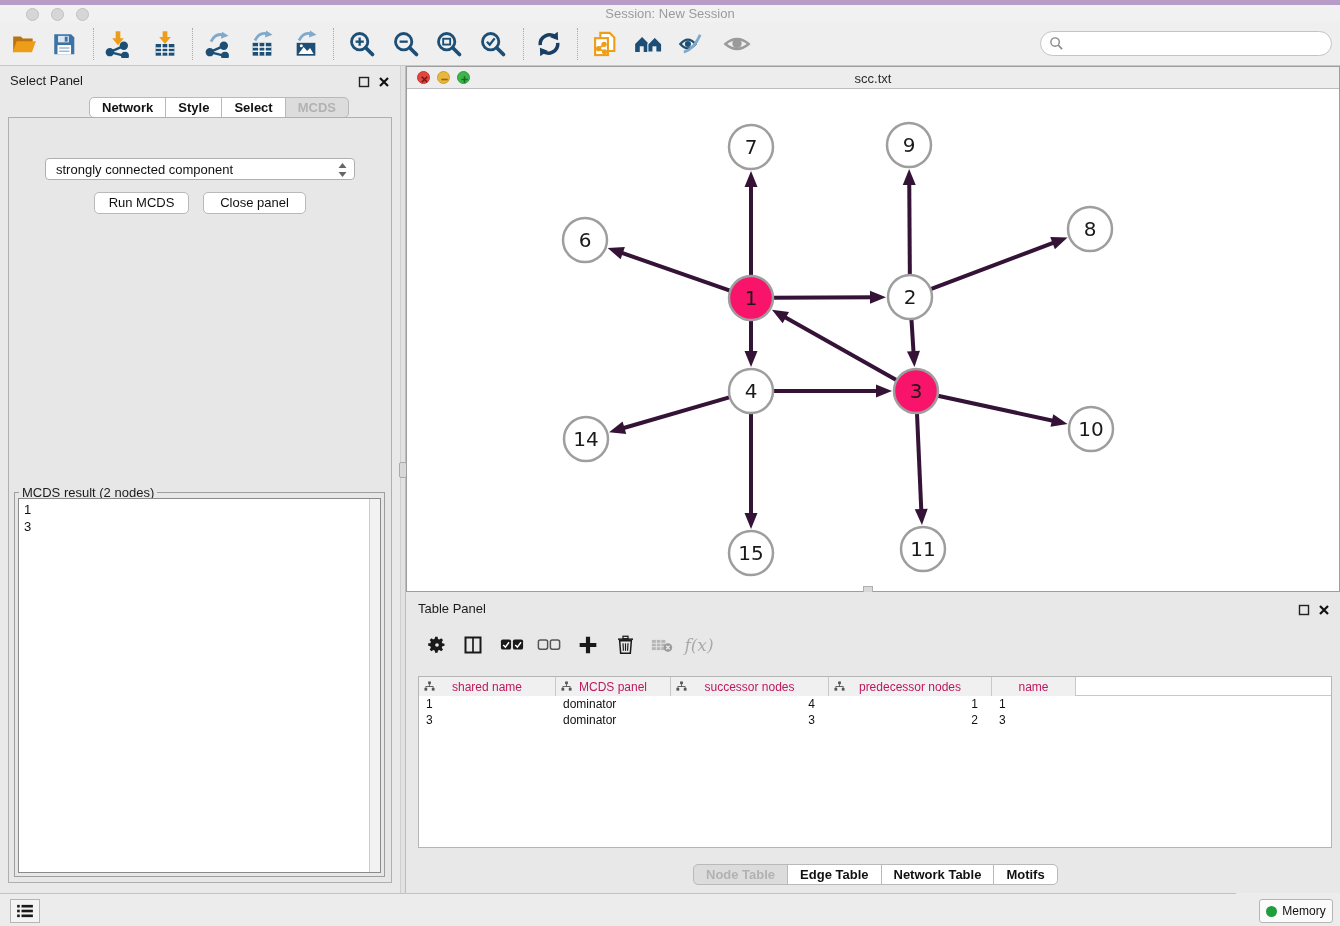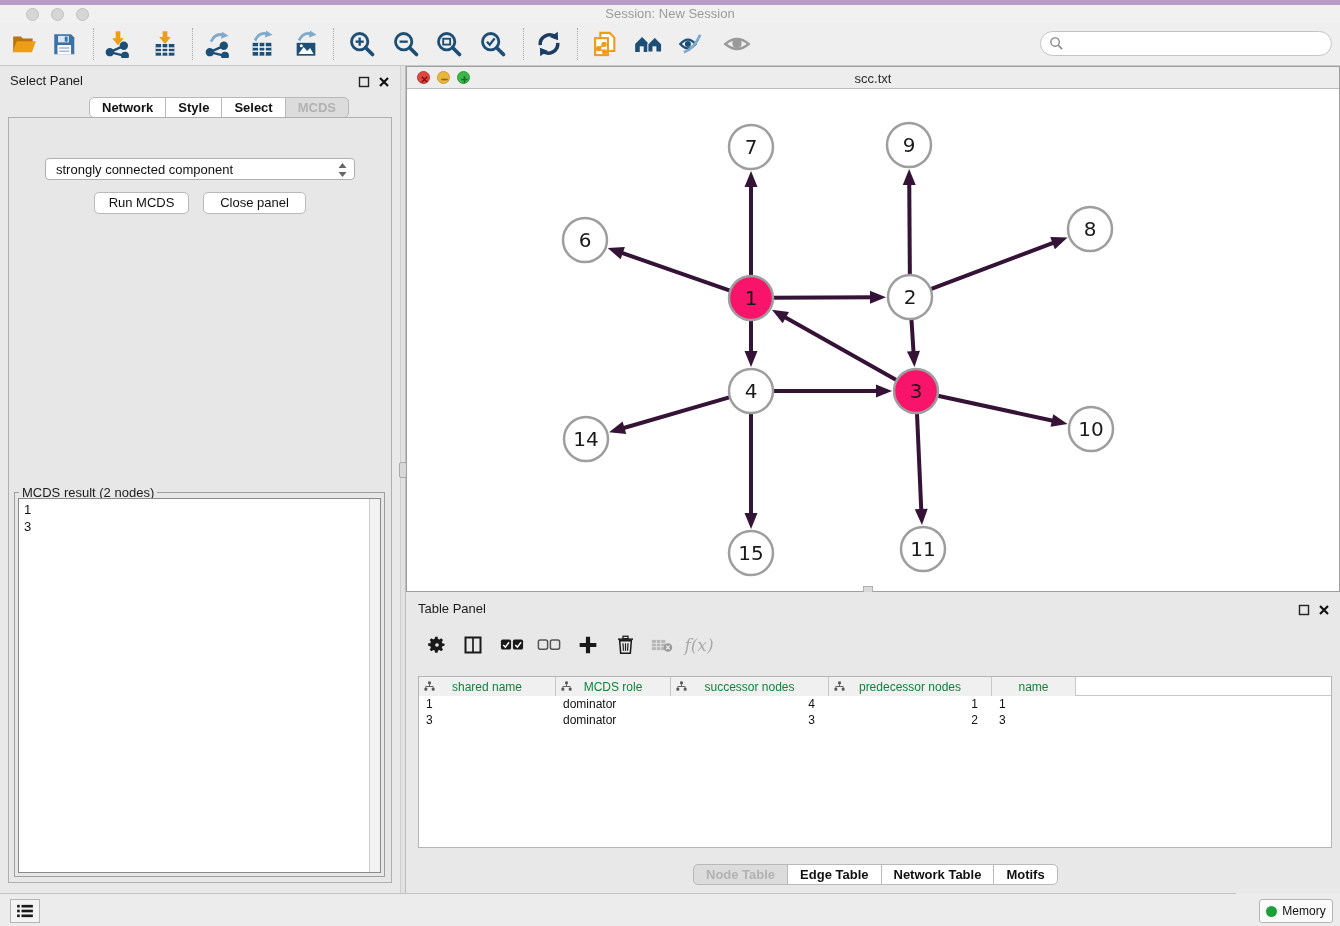--- a/index.html
+++ b/index.html
@@ -50,21 +50,21 @@
   #net-title { position:absolute; left:0; top:4px; width:100%; text-align:center; font-size:13px; color:#2b2b2b; }
   #graph-svg { position:absolute; left:0; top:22px; }
   #canvas-handle { left:863px; top:586px; width:10px; height:7px; background:#d9d9d9; border:1px solid #b0b0b0; }
 
   
   #table-panel { left:406px; top:592px; width:934px; height:301px; background:#e8e8e8; }
   #tp-title { left:12px; top:9px; font-size:13px; color:#1c1c1c; }
   .tp-btn { position:absolute; top:36px; width:34px; height:34px; display:flex; align-items:center; justify-content:center; }
   #tp-table { left:12px; top:84px; width:914px; height:172px; background:#fff; border:1px solid #b5b5b5; overflow:hidden; }
   #tp-header { display:flex; height:19px; border-bottom:1px solid #c8c8c8; }
-  .th { position:relative; height:19px; background:#f0f0f0; border-right:1px solid #c8c8c8; font-size:12px; color:#15803d; display:flex; align-items:center; justify-content:center; }
+  .th { position:relative; height:19px; background:#f0f0f0; border-right:1px solid #c8c8c8; font-size:12px; color:#be185d; display:flex; align-items:center; justify-content:center; }
   .th .hicon { position:absolute; left:5px; top:4px; }
   .tr { display:flex; height:16px; font-size:12px; color:#111; }
   .td { padding:1px 0; white-space:nowrap; overflow:hidden; }
   .td.left { padding-left:7px; text-align:left; }
   .td.right { padding-right:14px; text-align:right; }
 
   
   #status-bar { left:0; top:893px; width:1236px; height:33px; background:#ececec; border-top:1px solid #c3c3c3; }
   #list-btn { left:10px; top:5px; width:30px; height:24px; background:#f4f4f4; border:1px solid #b5b5b5; display:flex; align-items:center; justify-content:center; }
   #memory-btn { left:1259px; top:5px; width:74px; height:24px; background:#fbfbfb; border:1px solid #b5b5b5; border-radius:3px; display:flex; align-items:center; justify-content:center; gap:5px; font-size:12px; color:#111; }
@@ -445,21 +445,21 @@
           </svg>
           <span>shared name</span>
         </div>
         <div class="th" style="width: 115px;">
           <svg class="hicon" width="11" height="11" viewBox="0 0 12 12">
             <rect x="4.5" y="0.5" width="3" height="3" fill="#555"></rect>
             <rect x="0.5" y="7.5" width="3" height="3" fill="#555"></rect>
             <rect x="8.5" y="7.5" width="3" height="3" fill="#555"></rect>
             <path d="M6 3.5 V6 M2 7.5 V6 H10 V7.5" stroke="#555" stroke-width="1" fill="none"></path>
           </svg>
-          <span>MCDS role</span>
+          <span>MCDS panel</span>
         </div>
         <div class="th" style="width: 158px;">
           <svg class="hicon" width="11" height="11" viewBox="0 0 12 12">
             <rect x="4.5" y="0.5" width="3" height="3" fill="#555"></rect>
             <rect x="0.5" y="7.5" width="3" height="3" fill="#555"></rect>
             <rect x="8.5" y="7.5" width="3" height="3" fill="#555"></rect>
             <path d="M6 3.5 V6 M2 7.5 V6 H10 V7.5" stroke="#555" stroke-width="1" fill="none"></path>
           </svg>
           <span>successor nodes</span>
         </div>

